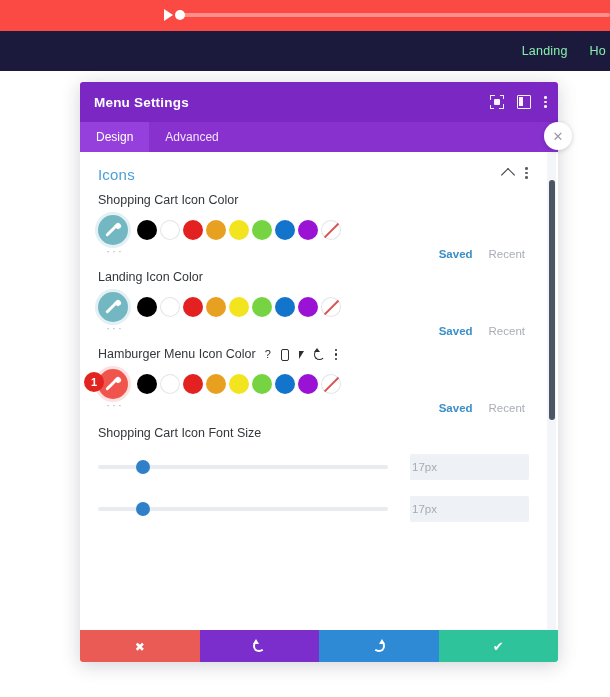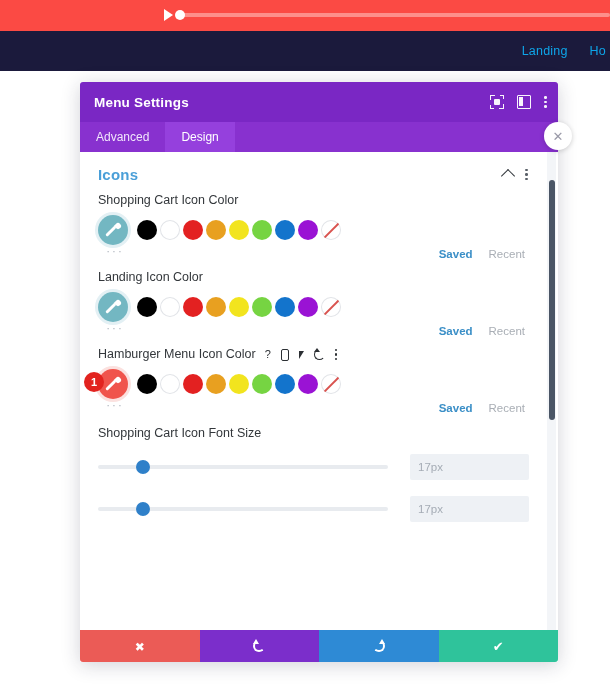--- a/index.html
+++ b/index.html
@@ -36,21 +36,21 @@
   
   .navbar {
     position: absolute; left: 0; top: 31px; width: 610px; height: 40px;
     background: #1b1a3c;
   }
   .nav-links {
     position: absolute; right: 0; top: 0; height: 40px;
     display: flex; align-items: center; gap: 22px; padding-right: 4px;
   }
   .nav-link {
-    color: #0ea5e9; font-size: 12.5px; letter-spacing: .2px; white-space: nowrap;
+    color: #86efac; font-size: 12.5px; letter-spacing: .2px; white-space: nowrap;
   }
 
   
   .page-body {
     position: absolute; left: 0; top: 71px; width: 610px; height: 626px;
     background: #ffffff;
   }
 
   
   .modal {
@@ -125,23 +125,22 @@
   .scrollbar {
     position: absolute; right: 2px; top: 0; width: 9px; height: 100%;
     background: #f3f5f8;
   }
   .scroll-thumb {
     position: absolute; right: 1px; top: 28px; width: 6px; height: 240px;
     background: #4a5565; border-radius: 3px; cursor: pointer;
   }
 
   .section-head {
-    display: flex; align-items: center; justify-content: space-between;
+    display: flex; align-items: flex-start; justify-content: space-between;
     padding-bottom: 10px;
-    font-weight: bold;
   }
   .section-title { color: #4a9fd8; font-size: 15px; letter-spacing: .2px; }
   .section-tools { display: flex; align-items: center; gap: 12px; }
   .chev-up, .chev-down {
     width: 10px; height: 10px; border-left: 1.6px solid #32373c;
     border-top: 1.6px solid #32373c; cursor: pointer;
   }
   .chev-up { transform: rotate(45deg); margin-top: 3px; }
   .dots-dark { position: relative; width: 4px; height: 14px; cursor: pointer; }
   .dots-dark i, .dots-dark u, .dots-dark s {
@@ -235,21 +234,21 @@
     position: absolute; left: 0; top: 6px; width: 100%; height: 4px;
     background: #e8ebef; border-radius: 2px;
   }
   .slider-knob {
     position: absolute; top: 1px; width: 14px; height: 14px; border-radius: 50%;
     background: #2f80c9; cursor: pointer;
   }
   .slider-value {
     width: 126px; height: 26px; margin-left: 22px;
     background: #eef1f5; border-radius: 2px;
-    display: flex; align-items: center; padding-left: 8px;
+    display: flex; align-items: center; padding-left: 2px;
     color: #a5acb5; font-size: 11.5px; cursor: text;
   }
 
   
   .footer {
     position: absolute; left: 0; bottom: 0; width: 100%; height: 32px;
     display: flex; border-radius: 0 0 3px 3px; overflow: hidden;
   }
   .fbtn {
     flex: 1; display: flex; align-items: center; justify-content: center;
@@ -315,22 +314,22 @@
           </span>
         <span class="hicon icon-dots">
             <i></i>
             <u></u>
             <s></s>
           </span>
       </div>
     </div>
 
     <div class="tabs">
+      <div class="tab active">Design</div>
       <div class="tab">Advanced</div>
-      <div class="tab active">Design</div>
     </div>
 
     <div class="modal-close">
       <span>✕</span>
     </div>
 
     <div class="modal-body">
       <div class="content">
 
         <div class="section-head">

